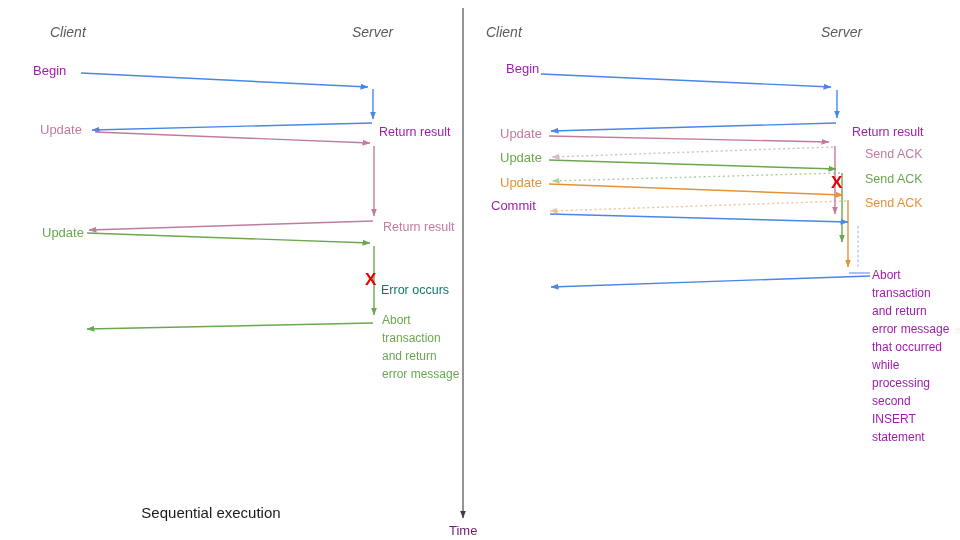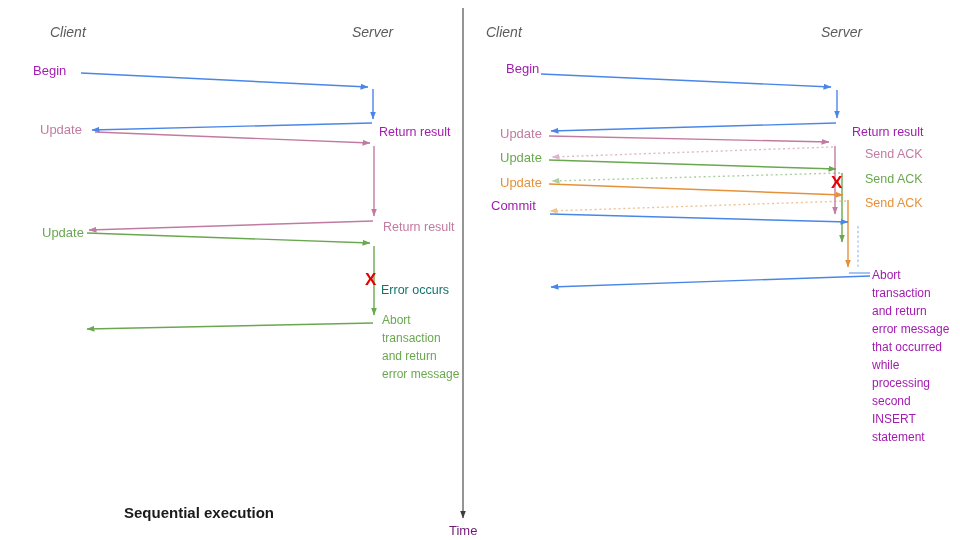--- a/index.html
+++ b/index.html
@@ -91,21 +91,21 @@
   <div class="lbl sub blue" style="left:379px;top:116px;">Return result</div>
   <div class="lbl msg pink" style="left:40px;top:123px;">Update</div>
   <div class="lbl sub pink" style="left:383px;top:211px;">Return result</div>
   <div class="lbl msg green" style="left:42px;top:226px;">Update</div>
   <div class="lbl xmark" style="left:365px;top:271px;">X</div>
   <div class="lbl sub red" style="left:381px;top:274px;">Error occurs</div>
   <div class="lbl blk green" style="left:382px;top:311px;">Abort
 transaction
 and return
 error message</div>
-  <div class="lbl title" style="left:104px;top:505px;font-weight:bold;">Sequential execution</div>
+  <div class="lbl title" style="left:116px;top:505px;">Sequential execution</div>
 
   <div class="lbl hdr" style="left:486px;top:25px;">Client</div>
   <div class="lbl hdr" style="left:821px;top:25px;">Server</div>
   <div class="lbl msg blue" style="left:506px;top:62px;">Begin</div>
   <div class="lbl sub blue" style="left:852px;top:116px;">Return result</div>
   <div class="lbl msg pink" style="left:500px;top:127px;">Update</div>
   <div class="lbl sub pink" style="left:865px;top:138px;">Send ACK</div>
   <div class="lbl msg green" style="left:500px;top:151px;">Update</div>
   <div class="lbl sub green" style="left:865px;top:163px;">Send ACK</div>
   <div class="lbl msg orange" style="left:500px;top:176px;">Update</div>

